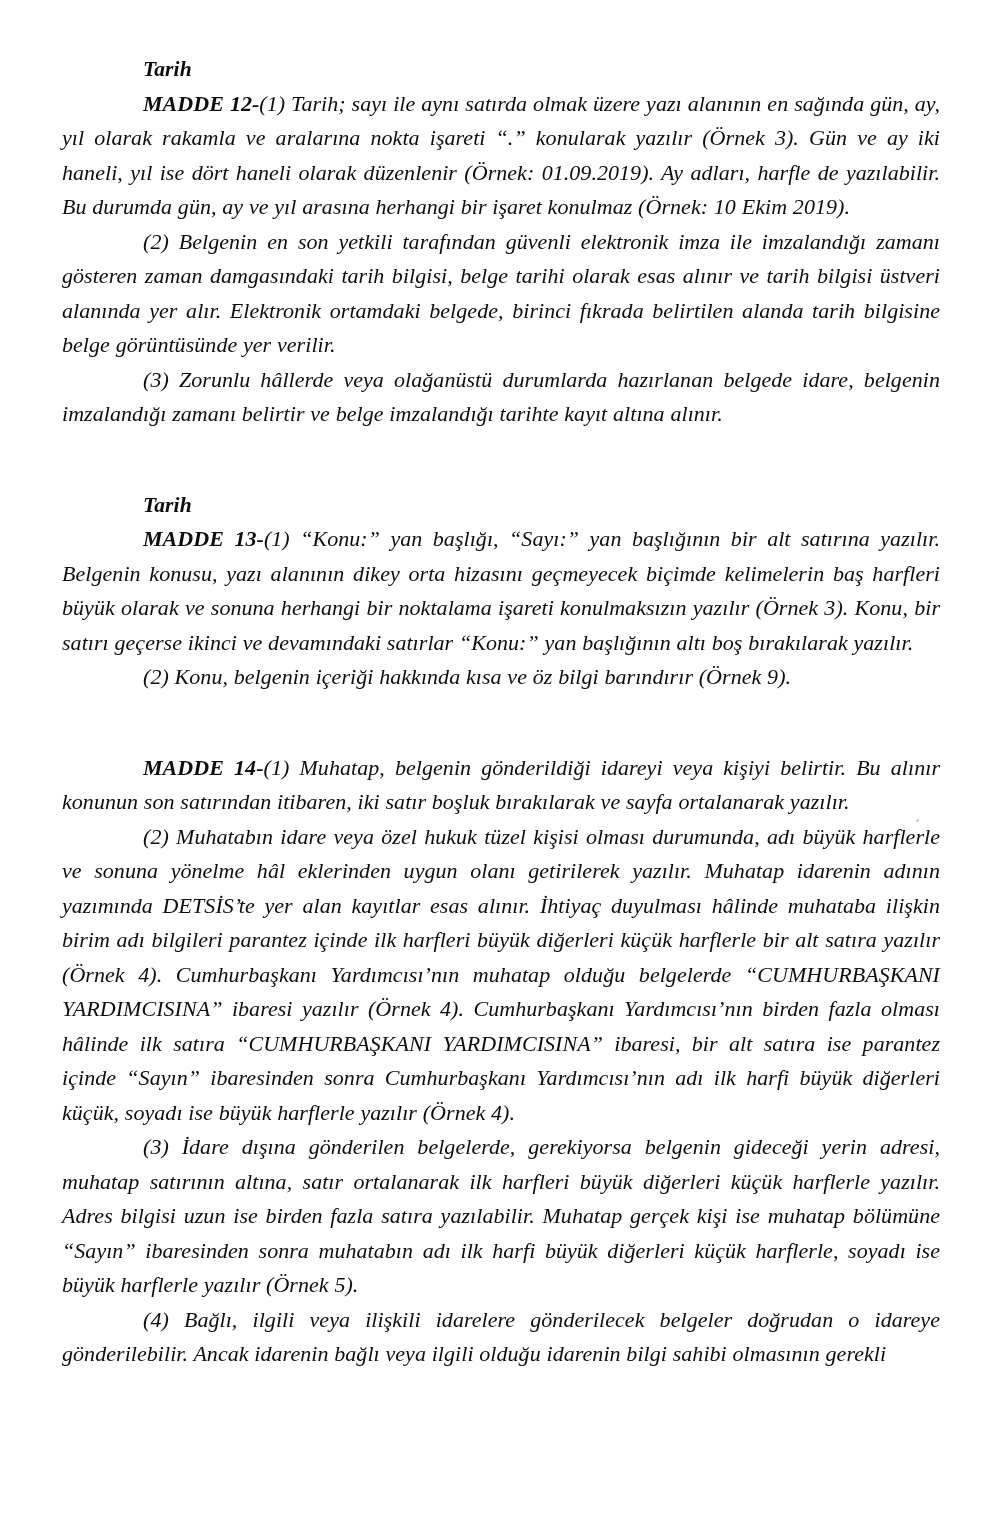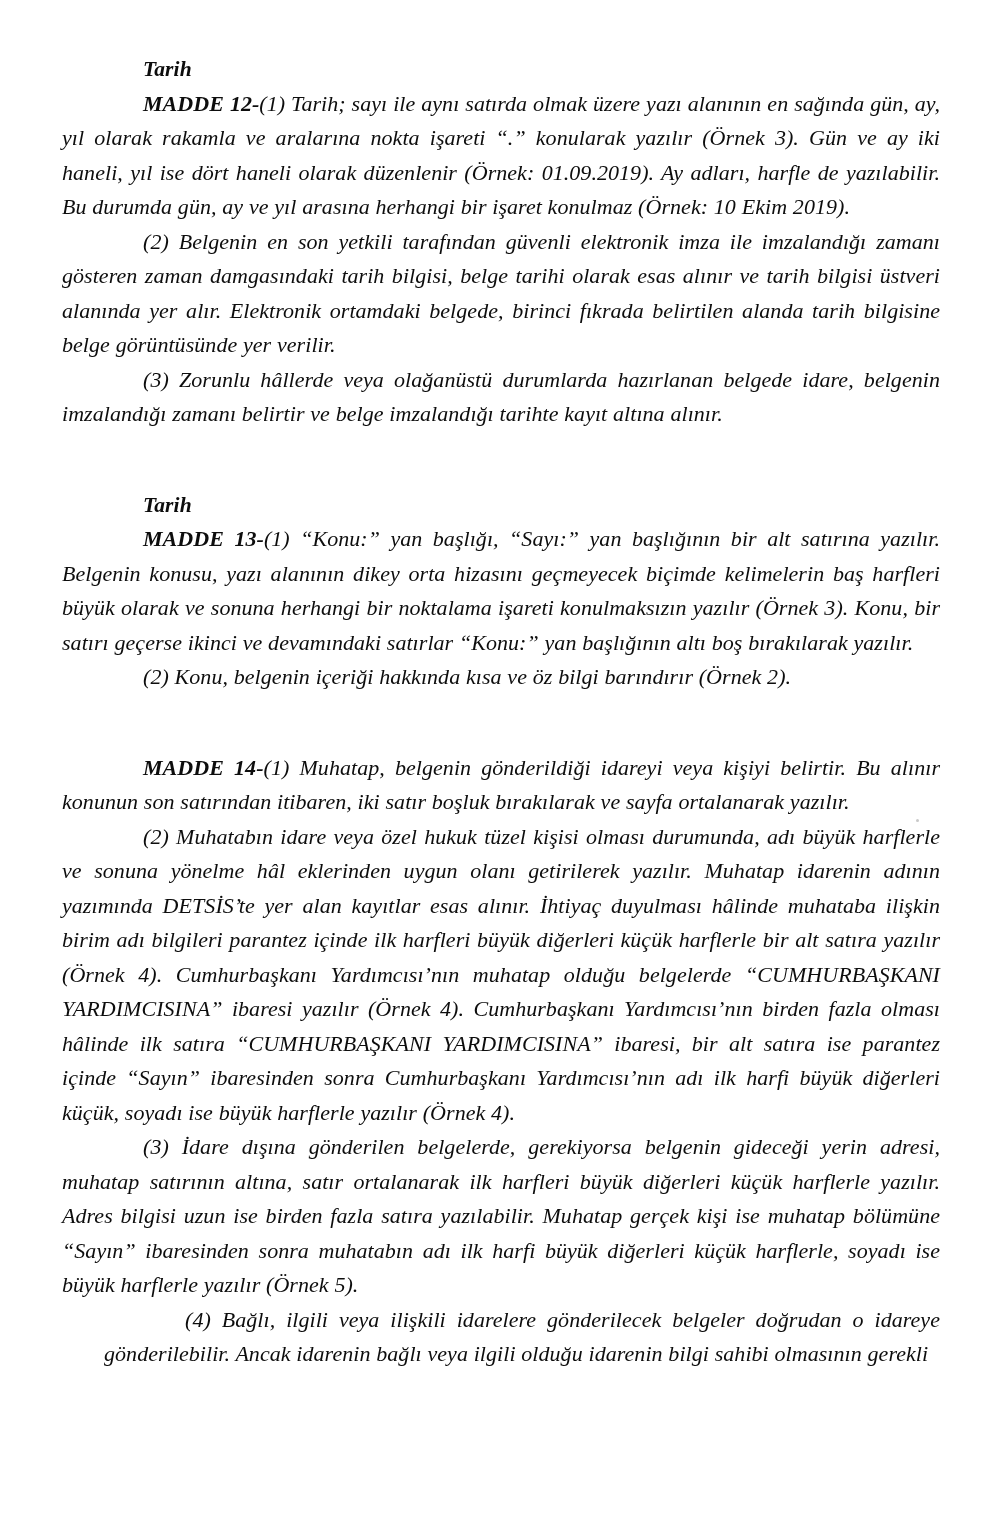--- a/index.html
+++ b/index.html
@@ -68,21 +68,20 @@
     text-indent: 81px;
   }
 
   p.para .madde {
     font-weight: bold;
   }
 
   
   p.para.continues {
     text-align: justify;
-    margin-left: 42px;
   }
 
   .speck {
     position: absolute;
     background: #9a9a9a;
     border-radius: 50%;
     opacity: 0.55;
   }
 </style>
 </head>
@@ -101,21 +100,21 @@
 
       <p class="para"><span>(3)</span><span> Zorunlu hâllerde veya olağanüstü durumlarda hazırlanan belgede idare, belgenin imzalandığı zamanı belirtir ve belge imzalandığı tarihte kayıt altına alınır.</span></p>
 
     </div>
 
     <div class="section">
       <div class="section-heading">Tarih</div>
 
       <p class="para first-para"><span class="madde">MADDE 13-</span><span>(1)</span><span> “Konu:” yan başlığı, “Sayı:” yan başlığının bir alt satırına yazılır. Belgenin konusu, yazı alanının dikey orta hizasını geçmeyecek biçimde kelimelerin baş harfleri büyük olarak ve sonuna herhangi bir noktalama işareti konulmaksızın yazılır (Örnek 3). Konu, bir satırı geçerse ikinci ve devamındaki satırlar “Konu:” yan başlığının altı boş bırakılarak yazılır.</span></p>
 
-      <p class="para"><span>(2)</span><span> Konu, belgenin içeriği hakkında kısa ve öz bilgi barındırır (Örnek 2).</span></p>
+      <p class="para"><span>(2)</span><span> Konu, belgenin içeriği hakkında kısa ve öz bilgi barındırır (Örnek 9).</span></p>
     </div>
 
     <div class="section">
 
       <p class="para first-para"><span class="madde">MADDE 14-</span><span>(1)</span><span> Muhatap, belgenin gönderildiği idareyi veya kişiyi belirtir. Bu alınır konunun son satırından itibaren, iki satır boşluk bırakılarak ve sayfa ortalanarak yazılır.</span></p>
 
       <p class="para"><span>(2)</span><span> Muhatabın idare veya özel hukuk tüzel kişisi olması durumunda, adı büyük harflerle ve sonuna yönelme hâl eklerinden uygun olanı getirilerek yazılır. Muhatap idarenin adının yazımında DETSİS’te yer alan kayıtlar esas alınır. İhtiyaç duyulması hâlinde muhataba ilişkin birim adı bilgileri parantez içinde ilk harfleri büyük diğerleri küçük harflerle bir alt satıra yazılır (Örnek 4). Cumhurbaşkanı Yardımcısı’nın muhatap olduğu belgelerde “CUMHURBAŞKANI YARDIMCISINA” ibaresi yazılır (Örnek 4). Cumhurbaşkanı Yardımcısı’nın birden fazla olması hâlinde ilk satıra “CUMHURBAŞKANI YARDIMCISINA” ibaresi, bir alt satıra ise parantez içinde “Sayın” ibaresinden sonra Cumhurbaşkanı Yardımcısı’nın adı ilk harfi büyük diğerleri küçük, soyadı ise büyük harflerle yazılır (Örnek 4).</span></p>
 
       <p class="para"><span>(3)</span><span> İdare dışına gönderilen belgelerde, gerekiyorsa belgenin gideceği yerin adresi, muhatap satırının altına, satır ortalanarak ilk harfleri büyük diğerleri küçük harflerle yazılır. Adres bilgisi uzun ise birden fazla satıra yazılabilir. Muhatap gerçek kişi ise muhatap bölümüne “Sayın” ibaresinden sonra muhatabın adı ilk harfi büyük diğerleri küçük harflerle, soyadı ise büyük harflerle yazılır (Örnek 5).</span></p>
 

